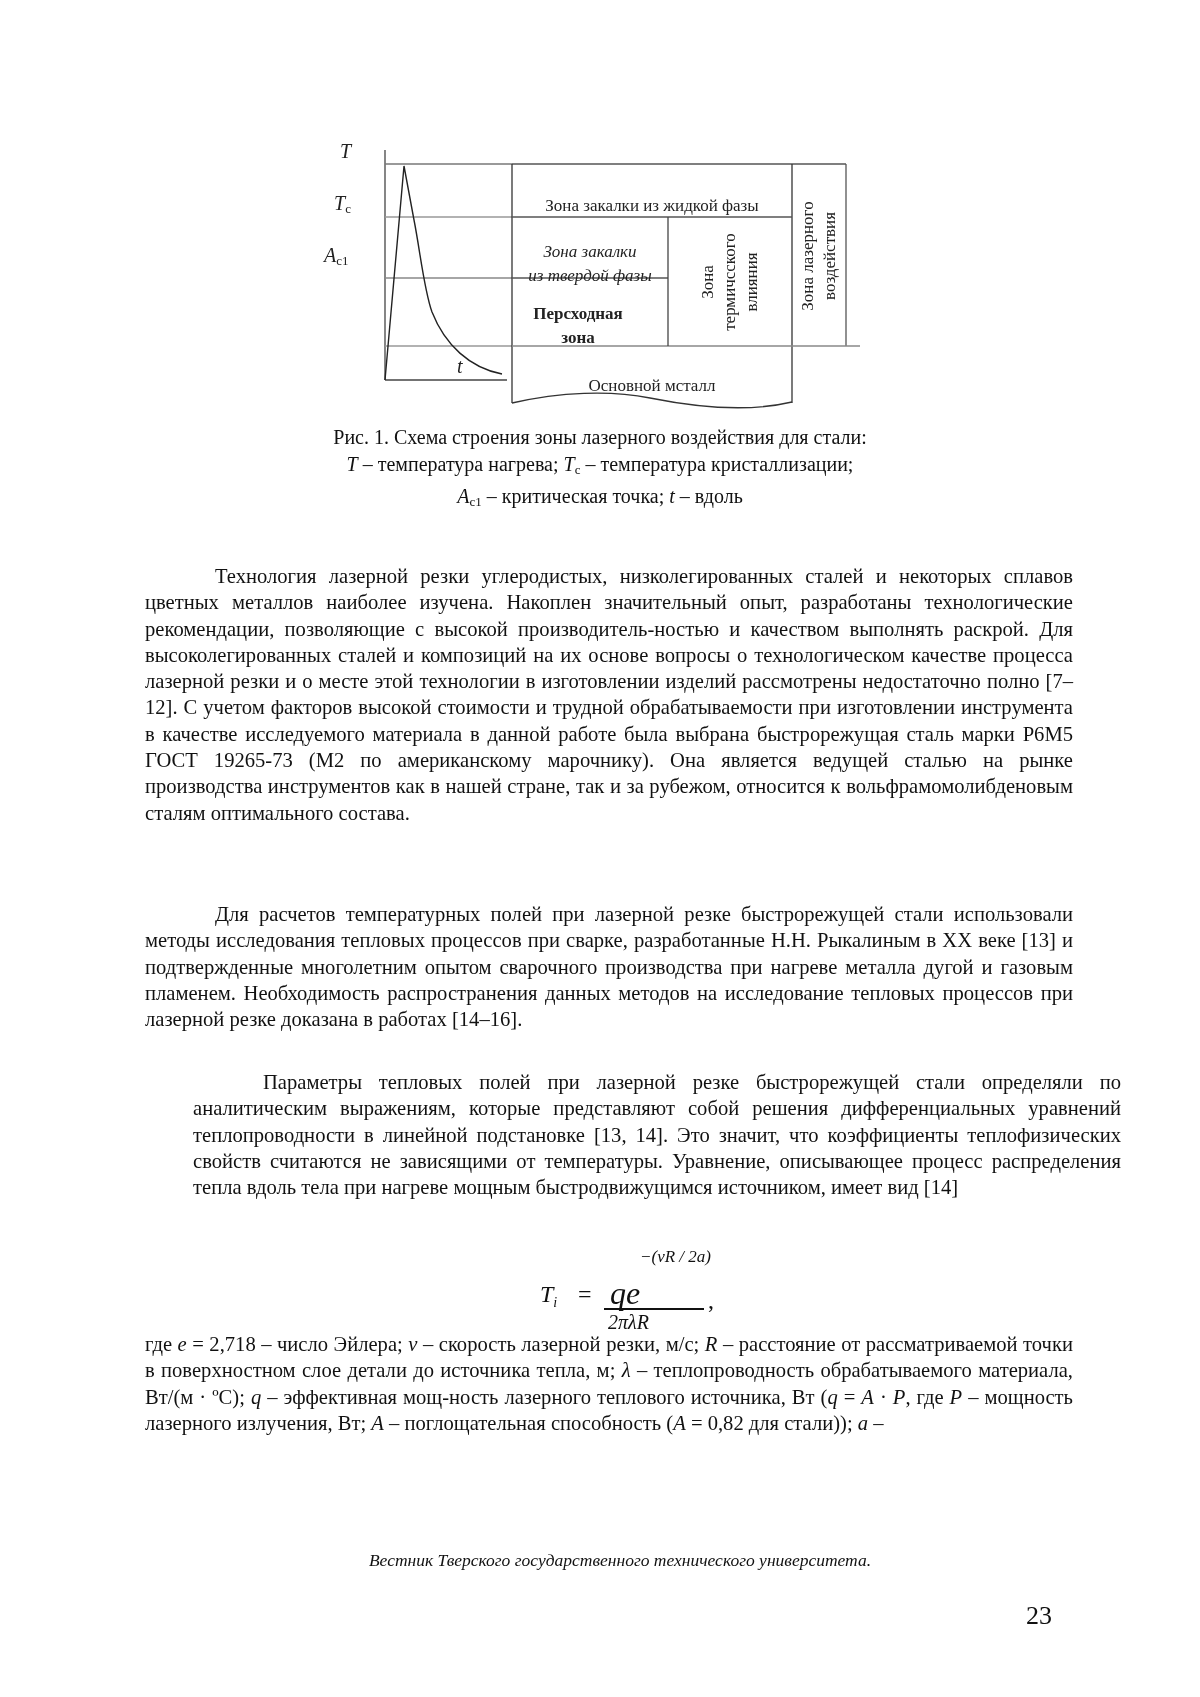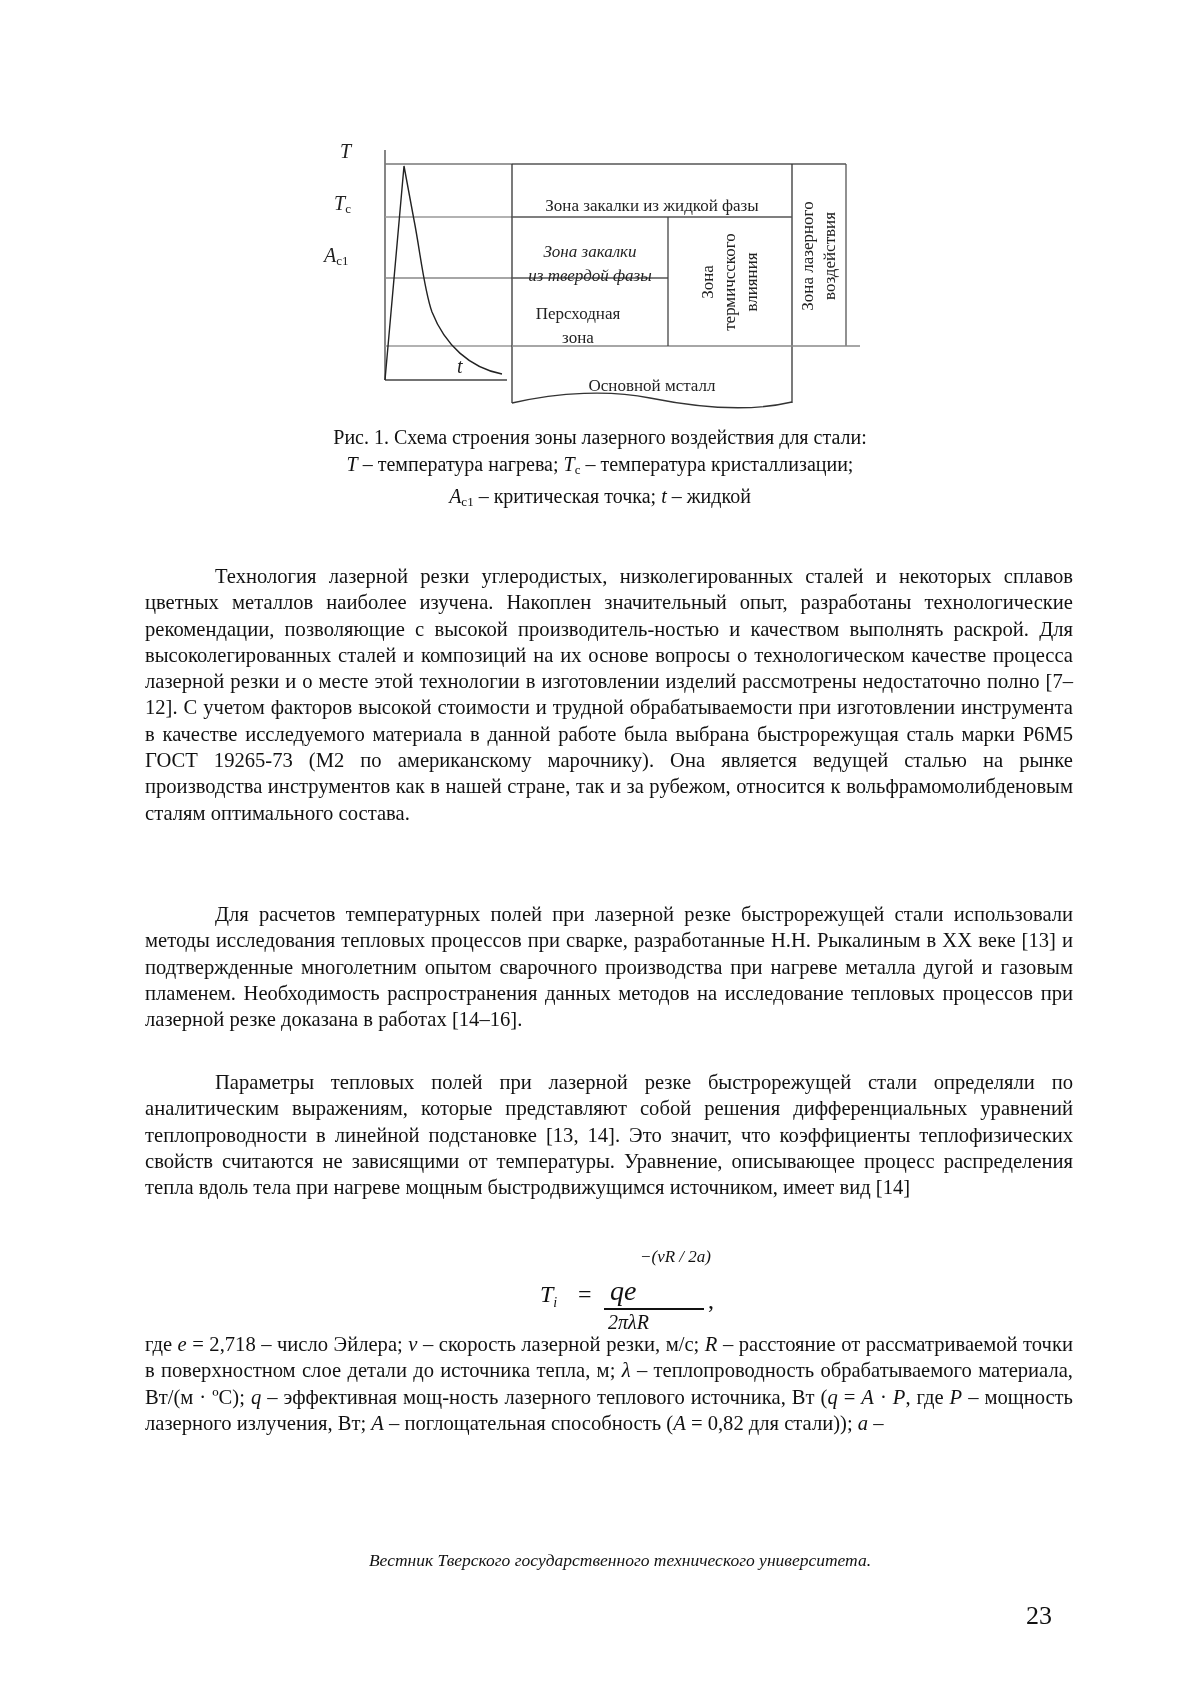--- a/index.html
+++ b/index.html
@@ -30,28 +30,28 @@
   .heading { position: absolute; left: 145px; width: 930px; top: 534px; text-align: center;
              font-weight: bold; font-size: 21px; letter-spacing: 0.2px; }
 
   
   .body { position: absolute; left: 145px; width: 928px; font-size: 20.6px; line-height: 26.3px;
           text-align: justify; }
   .body p { margin: 0; text-indent: 70px; }
   .body p.noindent { text-indent: 0; }
   .p1 { top: 563px; }
   .p2 { top: 901px; }
-  .p3 { top: 1069px; }
+  .p3 { top: 1069px; margin-left: 48px; }
 
   
   .formula { position: absolute; left: 540px; top: 1245px; width: 200px; height: 100px; }
   .formula .lhs { position: absolute; left: 0; top: 36px; font-style: italic; font-size: 24px; }
   .formula .lhs sub { font-size: 14px; vertical-align: -5px; }
   .formula .eq { position: absolute; left: 38px; top: 36px; font-size: 24px; }
-  .formula .num { position: absolute; left: 70px; top: 30px; font-style: italic; font-size: 28px; }
+  .formula .num { position: absolute; left: 70px; top: 30px; font-style: italic; font-size: 32px; }
   .formula .exp { position: absolute; left: 100px; top: 2px; font-style: italic; font-size: 17px; }
   .formula .bar { position: absolute; left: 64px; top: 63px; width: 100px; height: 1.5px; background: #111; }
   .formula .den { position: absolute; left: 68px; top: 66px; font-style: italic; font-size: 20px; }
   .formula .comma { position: absolute; left: 168px; top: 42px; font-size: 24px; }
 
   .p4 { top: 1331px; }
   .p4 i { font-style: italic; }
 
   
   .footer { position: absolute; left: 200px; width: 840px; top: 1548px; text-align: center;
@@ -97,40 +97,40 @@
     <span class="axis-label" style="left:20px; top:0px;">T</span>
     <span class="axis-label" style="left:14px; top:52px;"><span>T</span><sub>c</sub></span>
     <span class="axis-label" style="left:4px; top:104px;"><span>A</span><sub>c1</sub></span>
     <span class="axis-label" style="left:137px; top:215px;">t</span>
 
     <div class="fig-label" style="left:192px; top:38px; width:280px;">Зона закалки из жидкой фазы</div>
     <div class="fig-label" style="left:192px; top:84px; width:156px;font-style:italic;">
       <div>Зона закалки</div>
       <div>из твердой фазы</div>
     </div>
-    <div class="fig-label" style="left:192px; top:146px; width:132px;">
+    <div class="fig-label" style="left:192px; top:146px; width:132px;font-weight:bold;">
       <div>Персходная</div>
       <div>зона</div>
     </div>
     <div class="vtext" style="left:350px; top:109px; width:120px; height:66px;">
       <div>Зона</div>
       <div>термичсского</div>
       <div>влияния</div>
     </div>
     <div class="vtext" style="left:438px; top:94px; width:122px; height:44px;">
       <div>Зона лазерного</div>
       <div>воздействия</div>
     </div>
     <div class="fig-label" style="left:192px; top:218px; width:280px;">Основной мсталл</div>
   </div>
 
   <div class="caption">
     <span class="line">Рис. 1. Схема строения зоны лазерного воздействия для стали:</span>
     <span class="line"><i>T</i><span> – температура нагрева; </span><i>T</i><sub>c</sub><span> – температура кристаллизации;</span></span>
-    <span class="line"><i>A</i><sub>c1</sub><span> – критическая точка; </span><i>t</i><span> – жидкой</span></span>
+    <span class="line"><i>A</i><sub>c1</sub><span> – критическая точка; </span><i>t</i><span> – вдоль</span></span>
   </div>
 
 
   <div class="body p1">
       <p>Технология лазерной резки углеродистых, низколегированных сталей и некоторых сплавов цветных металлов наиболее изучена. Накоплен значительный опыт, разработаны технологические рекомендации, позволяющие с высокой производитель-ностью и качеством выполнять раскрой. Для высоколегированных сталей и композиций на их основе вопросы о технологическом качестве процесса лазерной резки и о месте этой технологии в изготовлении изделий рассмотрены недостаточно полно [7–12]. С учетом факторов высокой стоимости и трудной обрабатываемости при изготовлении инструмента в качестве исследуемого материала в данной работе была выбрана быстрорежущая сталь марки Р6М5 ГОСТ 19265-73 (М2 по американскому марочнику). Она является ведущей сталью на рынке производства инструментов как в нашей стране, так и за рубежом, относится к вольфрамомолибденовым сталям оптимального состава.</p>
     </div>
   <div class="body p2">
       <p>Для расчетов температурных полей при лазерной резке быстрорежущей стали использовали методы исследования тепловых процессов при сварке, разработанные Н.Н. Рыкалиным в XX веке [13] и подтвержденные многолетним опытом сварочного производства при нагреве металла дугой и газовым пламенем. Необходимость распространения данных методов на исследование тепловых процессов при лазерной резке доказана в работах [14–16].</p>
     </div>
   <div class="body p3">

